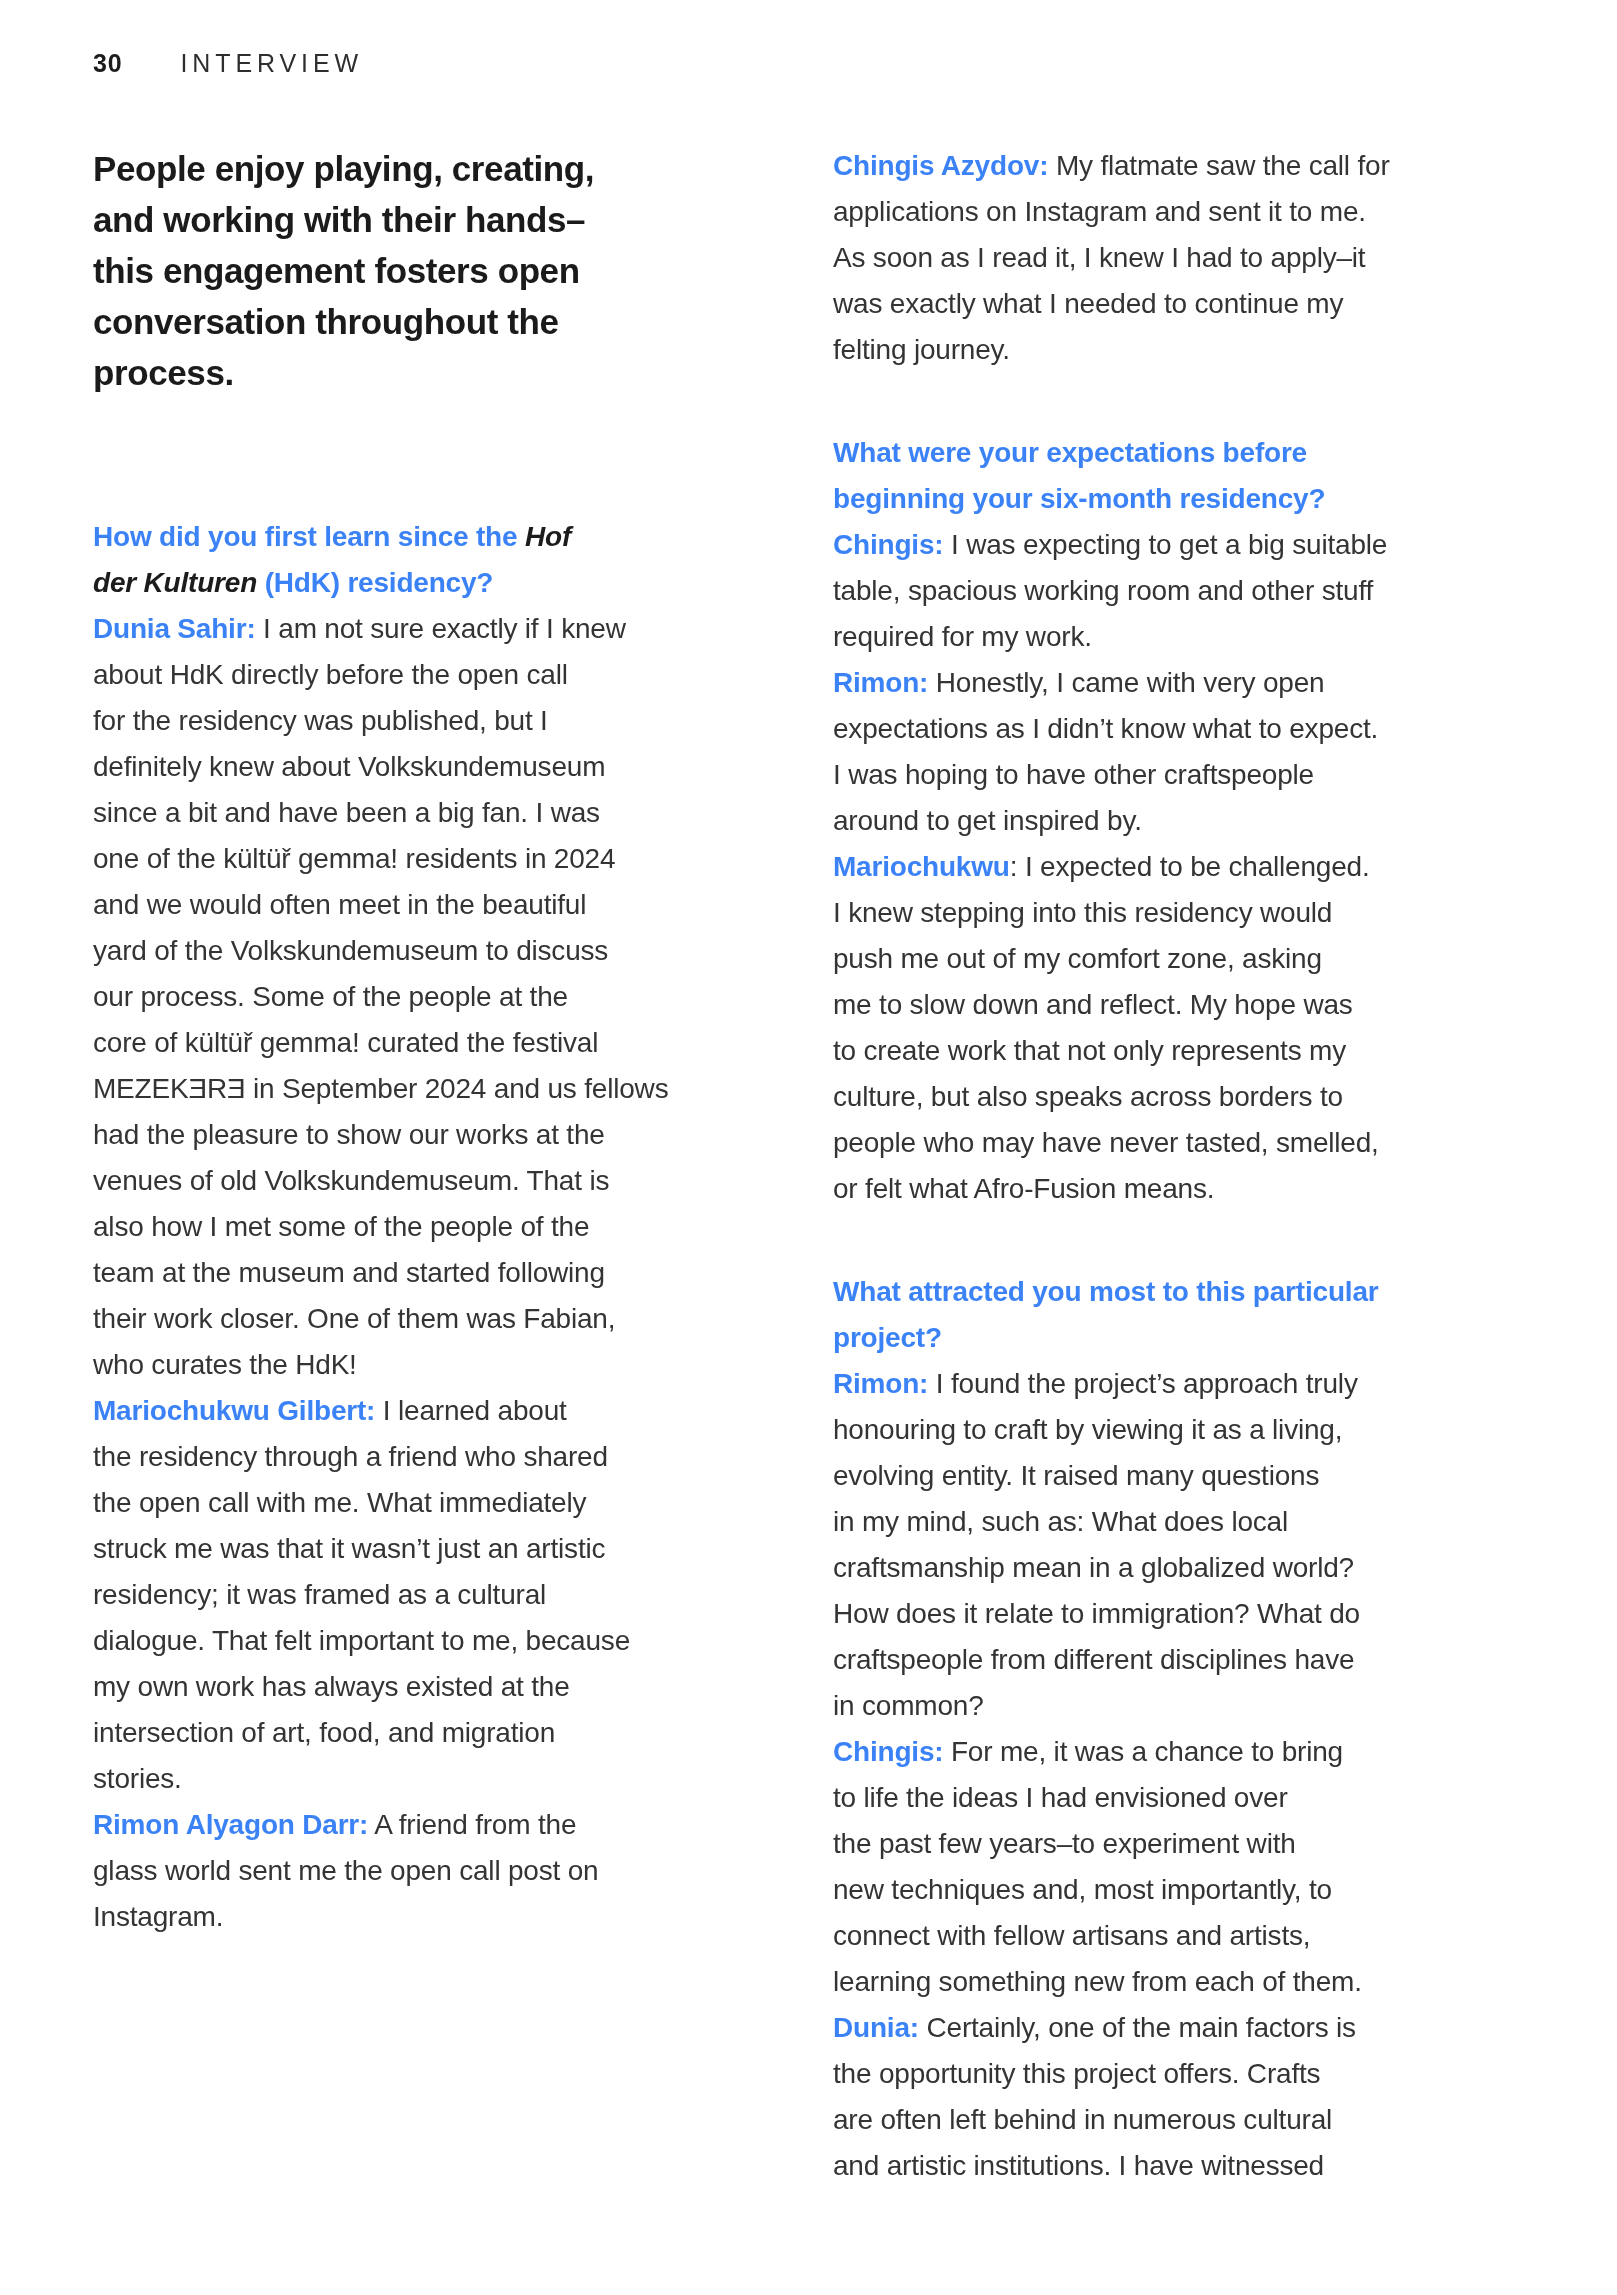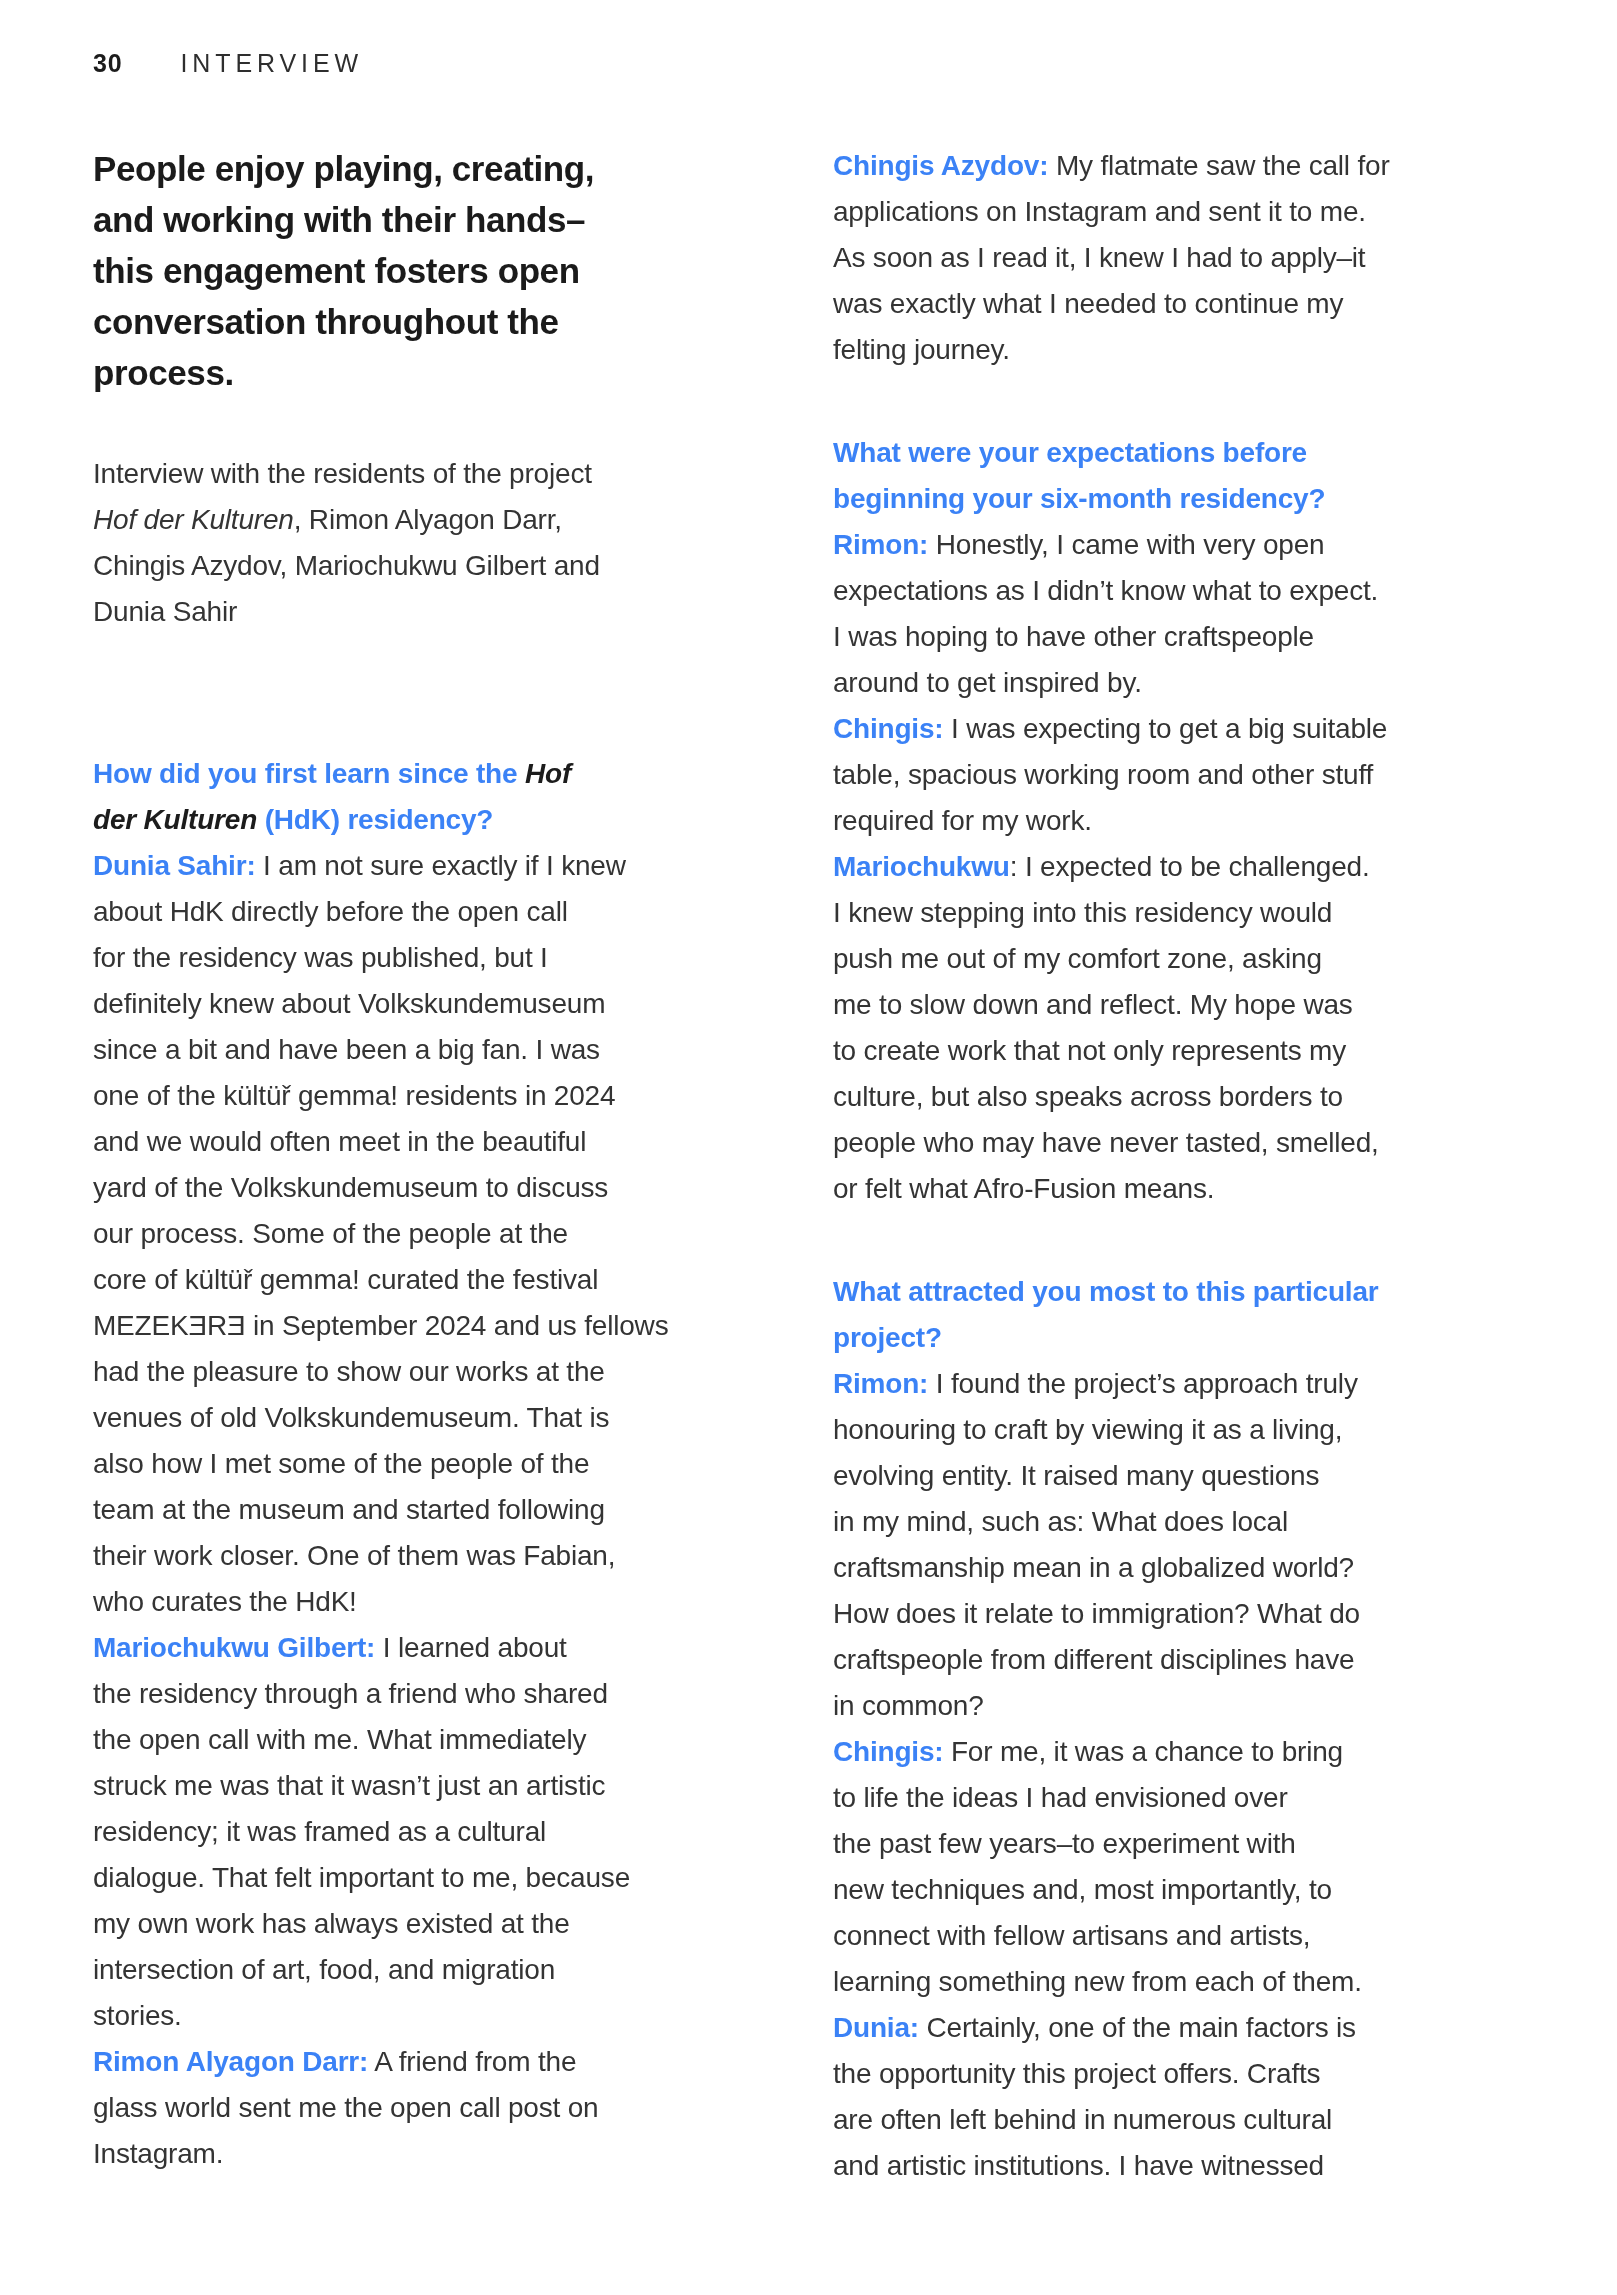--- a/index.html
+++ b/index.html
@@ -68,24 +68,20 @@
 <div class="page">
   <header class="page-header">
     <span class="page-number">30</span><span class="section-title">INTERVIEW</span>
   </header>
   <div class="col col-left">
       <p class="block kind-headline"><span class="seg n">People enjoy playing, creating,
 and working with their hands–
 this engagement fosters open
 conversation throughout the
 process.</span></p>
-      <p class="block kind-intro"><span class="seg n">Interview with the residents of the project
-</span><span class="seg i">Hof der Kulturen</span><span class="seg n">, Rimon Alyagon Darr,
-Chingis Azydov, Mariochukwu Gilbert and
-Dunia Sahir</span></p>
       <p class="block kind-question-major"><span class="seg b">How did you first learn since the </span><span class="seg bi">Hof
 der Kulturen</span><span class="seg b"> (HdK) residency?</span></p>
       <p class="block kind-answer"><span class="seg b">Dunia Sahir:</span><span class="seg n"> I am not sure exactly if I knew
 about HdK directly before the open call
 for the residency was published, but I
 definitely knew about Volkskundemuseum
 since a bit and have been a big fan. I was
 one of the kültüř gemma! residents in 2024
 and we would often meet in the beautiful
 yard of the Volkskundemuseum to discuss
@@ -112,27 +108,27 @@
 Instagram.</span></p>
     </div>
   <div class="col col-right">
       <p class="block kind-answer"><span class="seg b">Chingis Azydov:</span><span class="seg n"> My flatmate saw the call for
 applications on Instagram and sent it to me.
 As soon as I read it, I knew I had to apply–it
 was exactly what I needed to continue my
 felting journey.</span></p>
       <p class="block kind-question"><span class="seg b">What were your expectations before
 beginning your six-month residency?</span></p>
+      <p class="block kind-answer"><span class="seg b">Chingis:</span><span class="seg n"> I was expecting to get a big suitable
+table, spacious working room and other stuff
+required for my work.</span></p>
       <p class="block kind-answer"><span class="seg b">Rimon:</span><span class="seg n"> Honestly, I came with very open
 expectations as I didn’t know what to expect.
 I was hoping to have other craftspeople
 around to get inspired by.</span></p>
-      <p class="block kind-answer"><span class="seg b">Chingis:</span><span class="seg n"> I was expecting to get a big suitable
-table, spacious working room and other stuff
-required for my work.</span></p>
       <p class="block kind-answer"><span class="seg b">Mariochukwu</span><span class="seg n">: I expected to be challenged.
 I knew stepping into this residency would
 push me out of my comfort zone, asking
 me to slow down and reflect. My hope was
 to create work that not only represents my
 culture, but also speaks across borders to
 people who may have never tasted, smelled,
 or felt what Afro-Fusion means.</span></p>
       <p class="block kind-question"><span class="seg b">What attracted you most to this particular
 project?</span></p>

